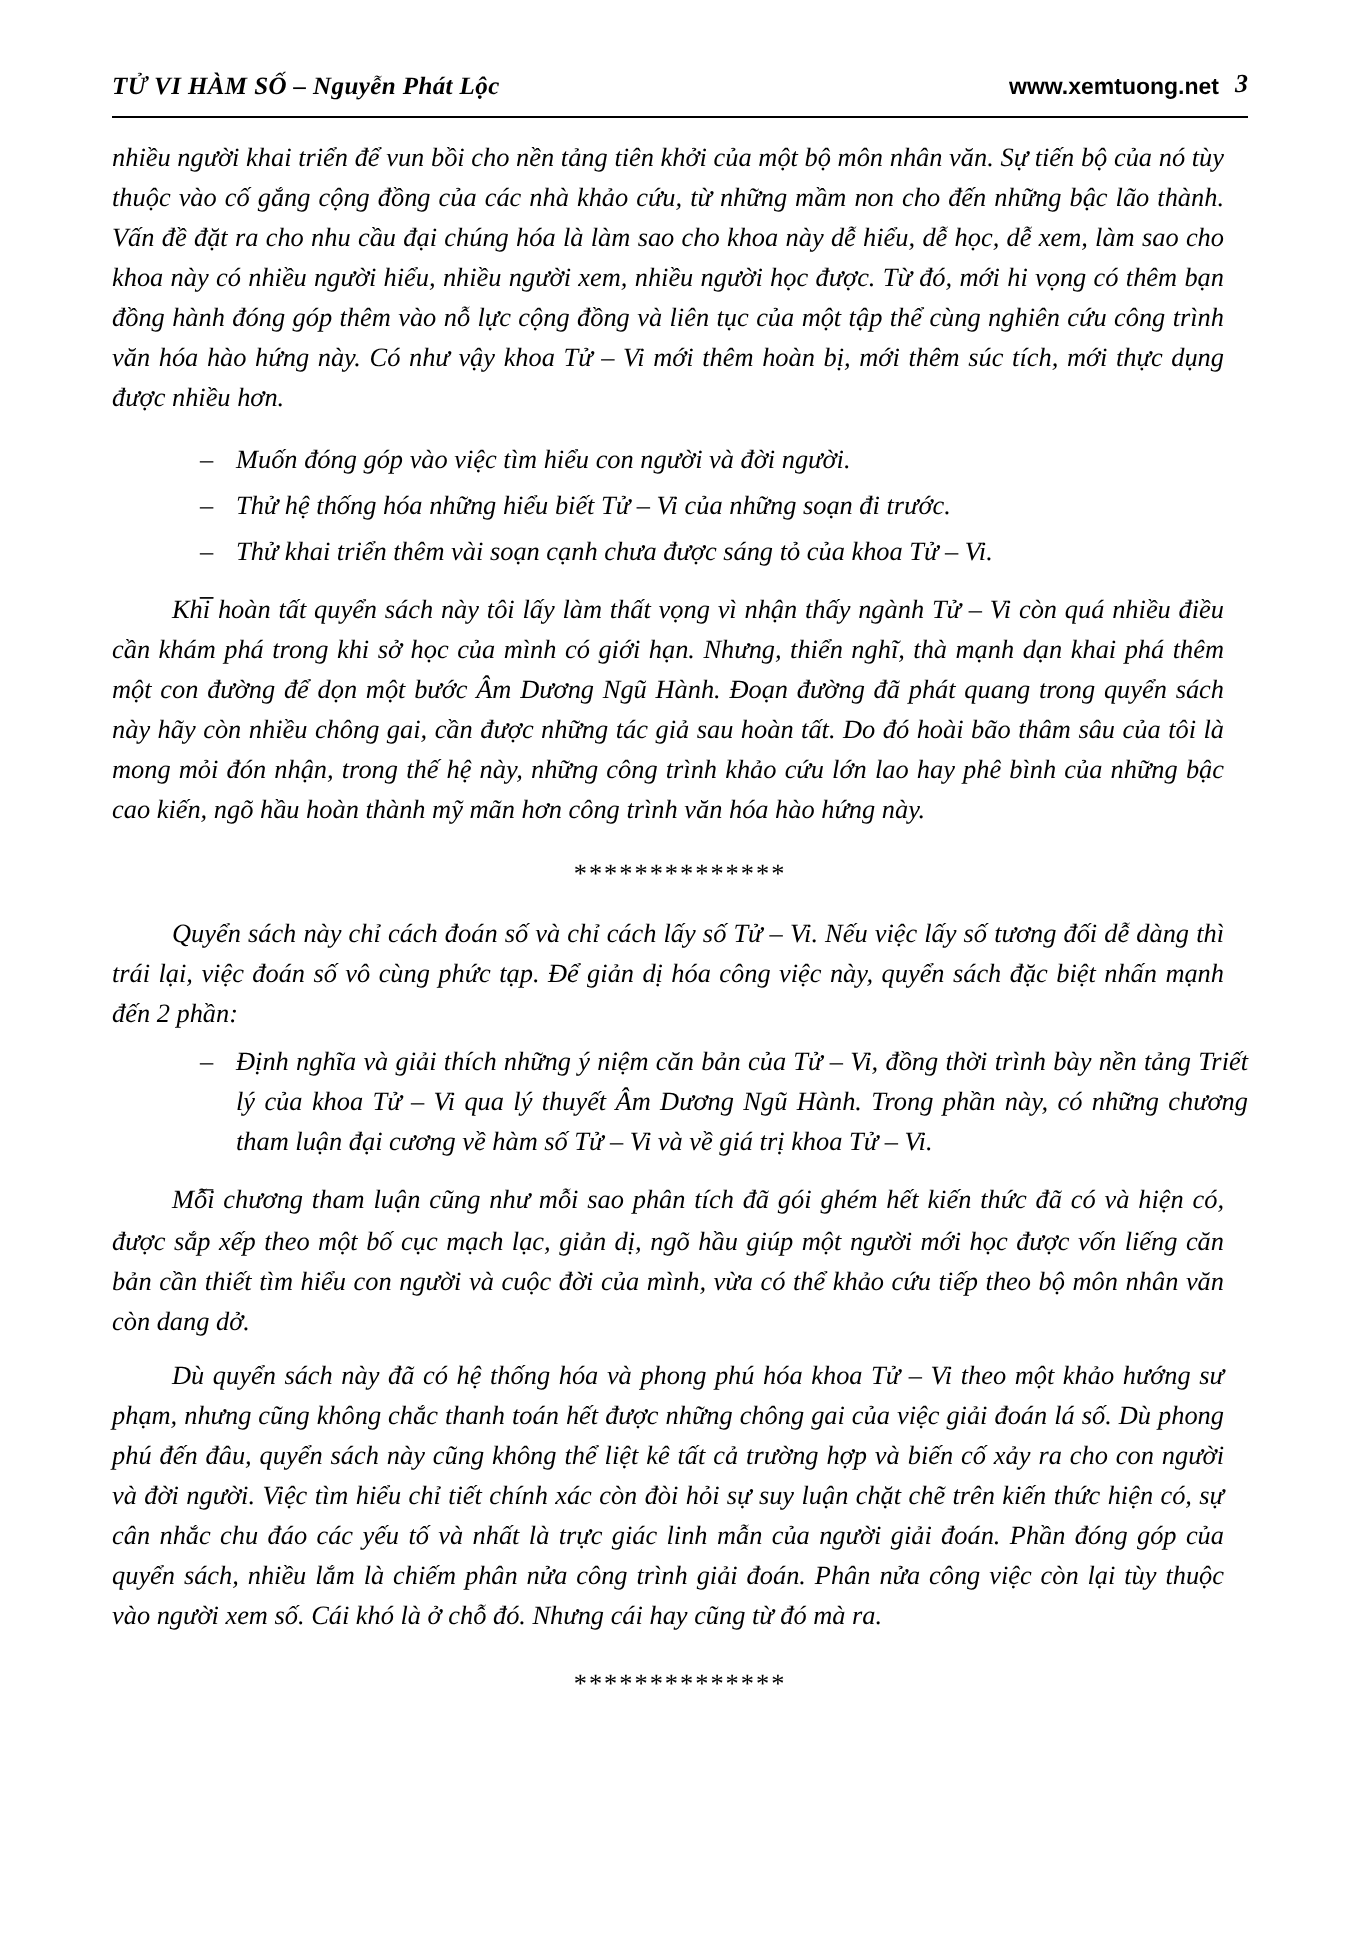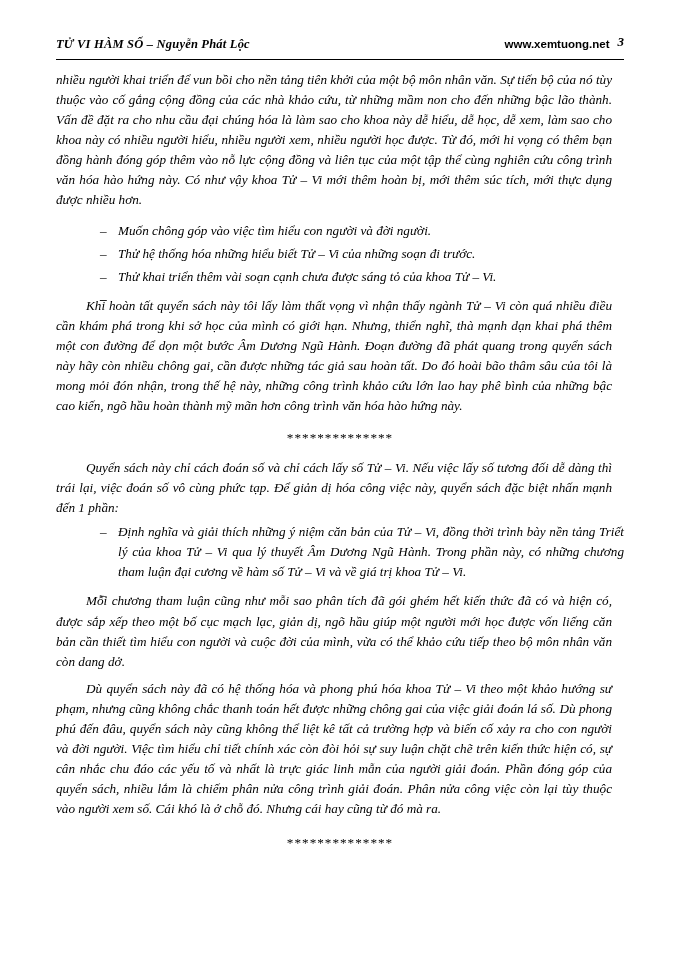--- a/index.html
+++ b/index.html
@@ -117,34 +117,34 @@
   <div class="rule"></div>
 
   <div class="body-text">
 
     <p class="para" style="text-indent:0">nhiều người khai triển để vun bồi cho nền tảng tiên khởi của một bộ môn nhân văn. Sự tiến bộ của nó tùy thuộc vào cố gắng cộng đồng của các nhà khảo cứu, từ những mầm non cho đến những bậc lão thành. Vấn đề đặt ra cho nhu cầu đại chúng hóa là làm sao cho khoa này dễ hiểu, dễ học, dễ xem, làm sao cho khoa này có nhiều người hiểu, nhiều người xem, nhiều người học được. Từ đó, mới hi vọng có thêm bạn đồng hành đóng góp thêm vào nỗ lực cộng đồng và liên tục của một tập thể cùng nghiên cứu công trình văn hóa hào hứng này. Có như vậy khoa Tử – Vi mới thêm hoàn bị, mới thêm súc tích, mới thực dụng được nhiều hơn.</p>
 
     <div class="spacer-xs"></div>
 
 
     <ul class="list">
-      <li><span class="dash">–</span><span>Muốn chông góp vào việc tìm hiểu con người và đời người.</span></li>
+      <li><span class="dash">–</span><span>Muốn đóng góp vào việc tìm hiểu con người và đời người.</span></li>
       <li><span class="dash">–</span><span>Thử hệ thống hóa những hiểu biết Tử – Vi của những soạn đi trước.</span></li>
       <li><span class="dash">–</span><span>Thử khai triển thêm vài soạn cạnh chưa được sáng tỏ của khoa Tử – Vi.</span></li>
       <li><span class="dash">–</span></li>
       <li><span class="dash">–</span></li>
     </ul>
 
     <div class="spacer-xs"></div>
 
     <p class="para">Khi hoàn tất quyển sách này tôi lấy làm thất vọng vì nhận thấy ngành Tử – Vi còn quá nhiều điều cần khám phá trong khi sở học của mình có giới hạn. Nhưng, thiển nghĩ, thà mạnh dạn khai phá thêm một con đường để dọn một bước Âm Dương Ngũ Hành. Đoạn đường đã phát quang trong quyển sách này hãy còn nhiều chông gai, cần được những tác giả sau hoàn tất. Do đó hoài bão thâm sâu của tôi là mong mỏi đón nhận, trong thế hệ này, những công trình khảo cứu lớn lao hay phê bình của những bậc cao kiến, ngõ hầu hoàn thành mỹ mãn hơn công trình văn hóa hào hứng này.</p>
 
     <div class="divider">**************</div>
 
-    <p class="para">Quyển sách này chỉ cách đoán số và chỉ cách lấy số Tử – Vi. Nếu việc lấy số tương đối dễ dàng thì trái lại, việc đoán số vô cùng phức tạp. Để giản dị hóa công việc này, quyển sách đặc biệt nhấn mạnh đến 1 phần:</p>
+    <p class="para">Quyển sách này chỉ cách đoán số và chỉ cách lấy số Tử – Vi. Nếu việc lấy số tương đối dễ dàng thì trái lại, việc đoán số vô cùng phức tạp. Để giản dị hóa công việc này, quyển sách đặc biệt nhấn mạnh đến 2 phần:</p>
 
     <ul class="list wrap">
       <li><span class="dash">–</span><span>Định nghĩa và giải thích những ý niệm căn bản của Tử – Vi, đồng thời trình bày nền tảng Triết lý của khoa Tử – Vi qua lý thuyết Âm Dương Ngũ Hành. Trong phần này, có những chương tham luận đại cương về hàm số Tử – Vi và về giá trị khoa Tử – Vi.</span></li>
       <li><span class="dash">–</span></li>
     </ul>
 
     <div class="spacer-xs"></div>
 
     <p class="para">Mỗi chương tham luận cũng như mỗi sao phân tích đã gói ghém hết kiến thức đã có và hiện có, được sắp xếp theo một bố cục mạch lạc, giản dị, ngõ hầu giúp một người mới học được vốn liếng căn bản cần thiết tìm hiểu con người và cuộc đời của mình, vừa có thể khảo cứu tiếp theo bộ môn nhân văn còn dang dở.</p>
 

